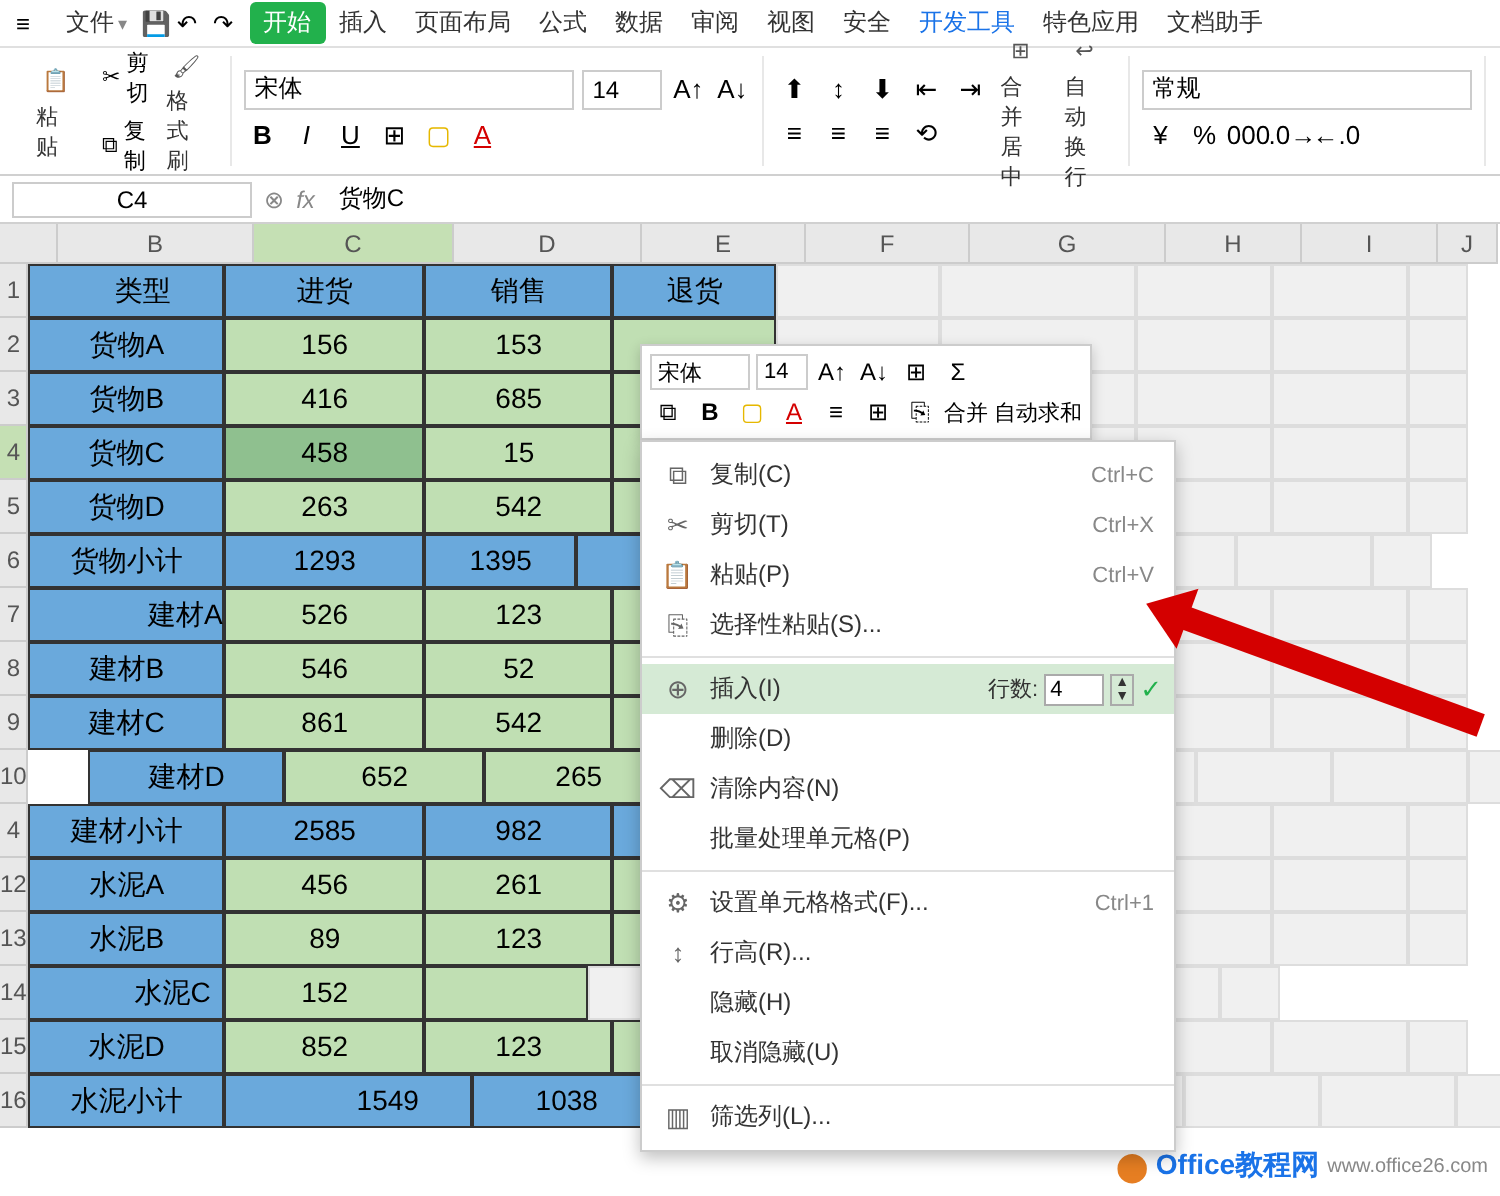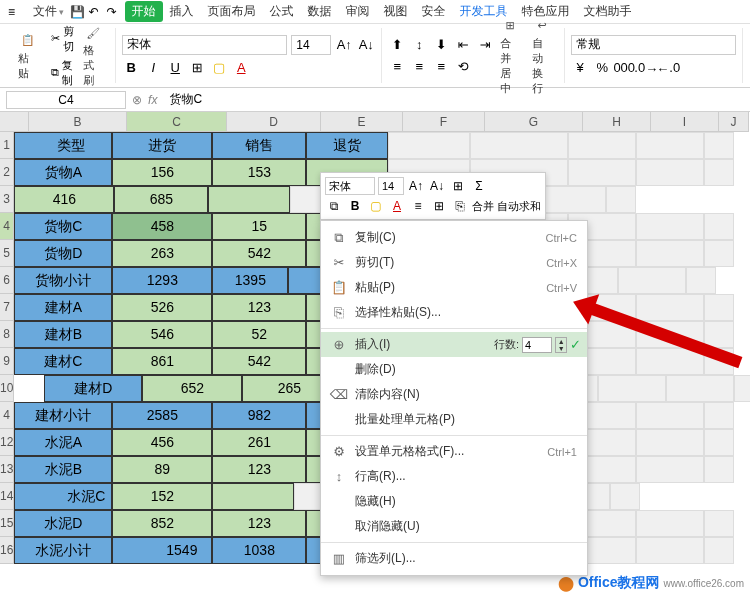--- a/index.html
+++ b/index.html
@@ -240,20 +240,21 @@
         <div class="cell " style="width: 100px;">156</div>
         <div class="cell " style="width: 94px;">153</div>
         <div class="cell " style="width: 82px;"></div>
         <div class="cell empty" style="width: 82px;"></div>
         <div class="cell empty" style="width: 98px;"></div>
         <div class="cell empty" style="width: 68px;"></div>
         <div class="cell empty" style="width: 68px;"></div>
         <div class="cell empty" style="width: 30px;"></div>
       </div>
       <div class="data-row">
+        <div class="cell hdr" style="width: 98px;">货物B</div>
         <div class="cell " style="width: 100px;">416</div>
         <div class="cell " style="width: 94px;">685</div>
         <div class="cell " style="width: 82px;"></div>
         <div class="cell empty" style="width: 82px;"></div>
         <div class="cell empty" style="width: 98px;"></div>
         <div class="cell empty" style="width: 68px;"></div>
         <div class="cell empty" style="width: 68px;"></div>
         <div class="cell empty" style="width: 30px;"></div>
       </div>
       <div class="data-row">
@@ -283,21 +284,21 @@
         <div class="cell subtotal" style="width: 100px;">1293</div>
         <div class="cell subtotal" style="width: 76px;">1395</div>
         <div class="cell subtotal" style="width: 82px;"></div>
         <div class="cell empty" style="width: 82px;"></div>
         <div class="cell empty" style="width: 98px;"></div>
         <div class="cell empty" style="width: 68px;"></div>
         <div class="cell empty" style="width: 68px;"></div>
         <div class="cell empty" style="width: 30px;"></div>
       </div>
       <div class="data-row">
-        <div class="cell hdr" style="width: 98px;">建材A</div>
+        <div class="cell hdr" style="width: 98px; text-align: right;">建材A</div>
         <div class="cell " style="width: 100px;">526</div>
         <div class="cell " style="width: 94px;">123</div>
         <div class="cell " style="width: 82px;"></div>
         <div class="cell empty" style="width: 82px;"></div>
         <div class="cell empty" style="width: 98px;"></div>
         <div class="cell empty" style="width: 68px;"></div>
         <div class="cell empty" style="width: 68px;"></div>
         <div class="cell empty" style="width: 30px;"></div>
       </div>
       <div class="data-row">
@@ -382,21 +383,21 @@
         <div class="cell " style="width: 94px;">123</div>
         <div class="cell " style="width: 82px;"></div>
         <div class="cell empty" style="width: 82px;"></div>
         <div class="cell empty" style="width: 98px;"></div>
         <div class="cell empty" style="width: 68px;"></div>
         <div class="cell empty" style="width: 68px;"></div>
         <div class="cell empty" style="width: 30px;"></div>
       </div>
       <div class="data-row">
         <div class="cell hdr" style="width: 98px;">水泥小计</div>
-        <div class="cell subtotal" style="width: 100px; padding-left: 39px;">1549</div>
+        <div class="cell subtotal" style="width: 124px; padding-left: 39px;">1549</div>
         <div class="cell subtotal" style="width: 94px;">1038</div>
         <div class="cell subtotal" style="width: 82px;">25</div>
         <div class="cell empty" style="width: 82px;"></div>
         <div class="cell empty" style="width: 98px;"></div>
         <div class="cell empty" style="width: 68px;"></div>
         <div class="cell empty" style="width: 68px;"></div>
         <div class="cell empty" style="width: 30px;"></div>
       </div>
     </div>
 </div>

